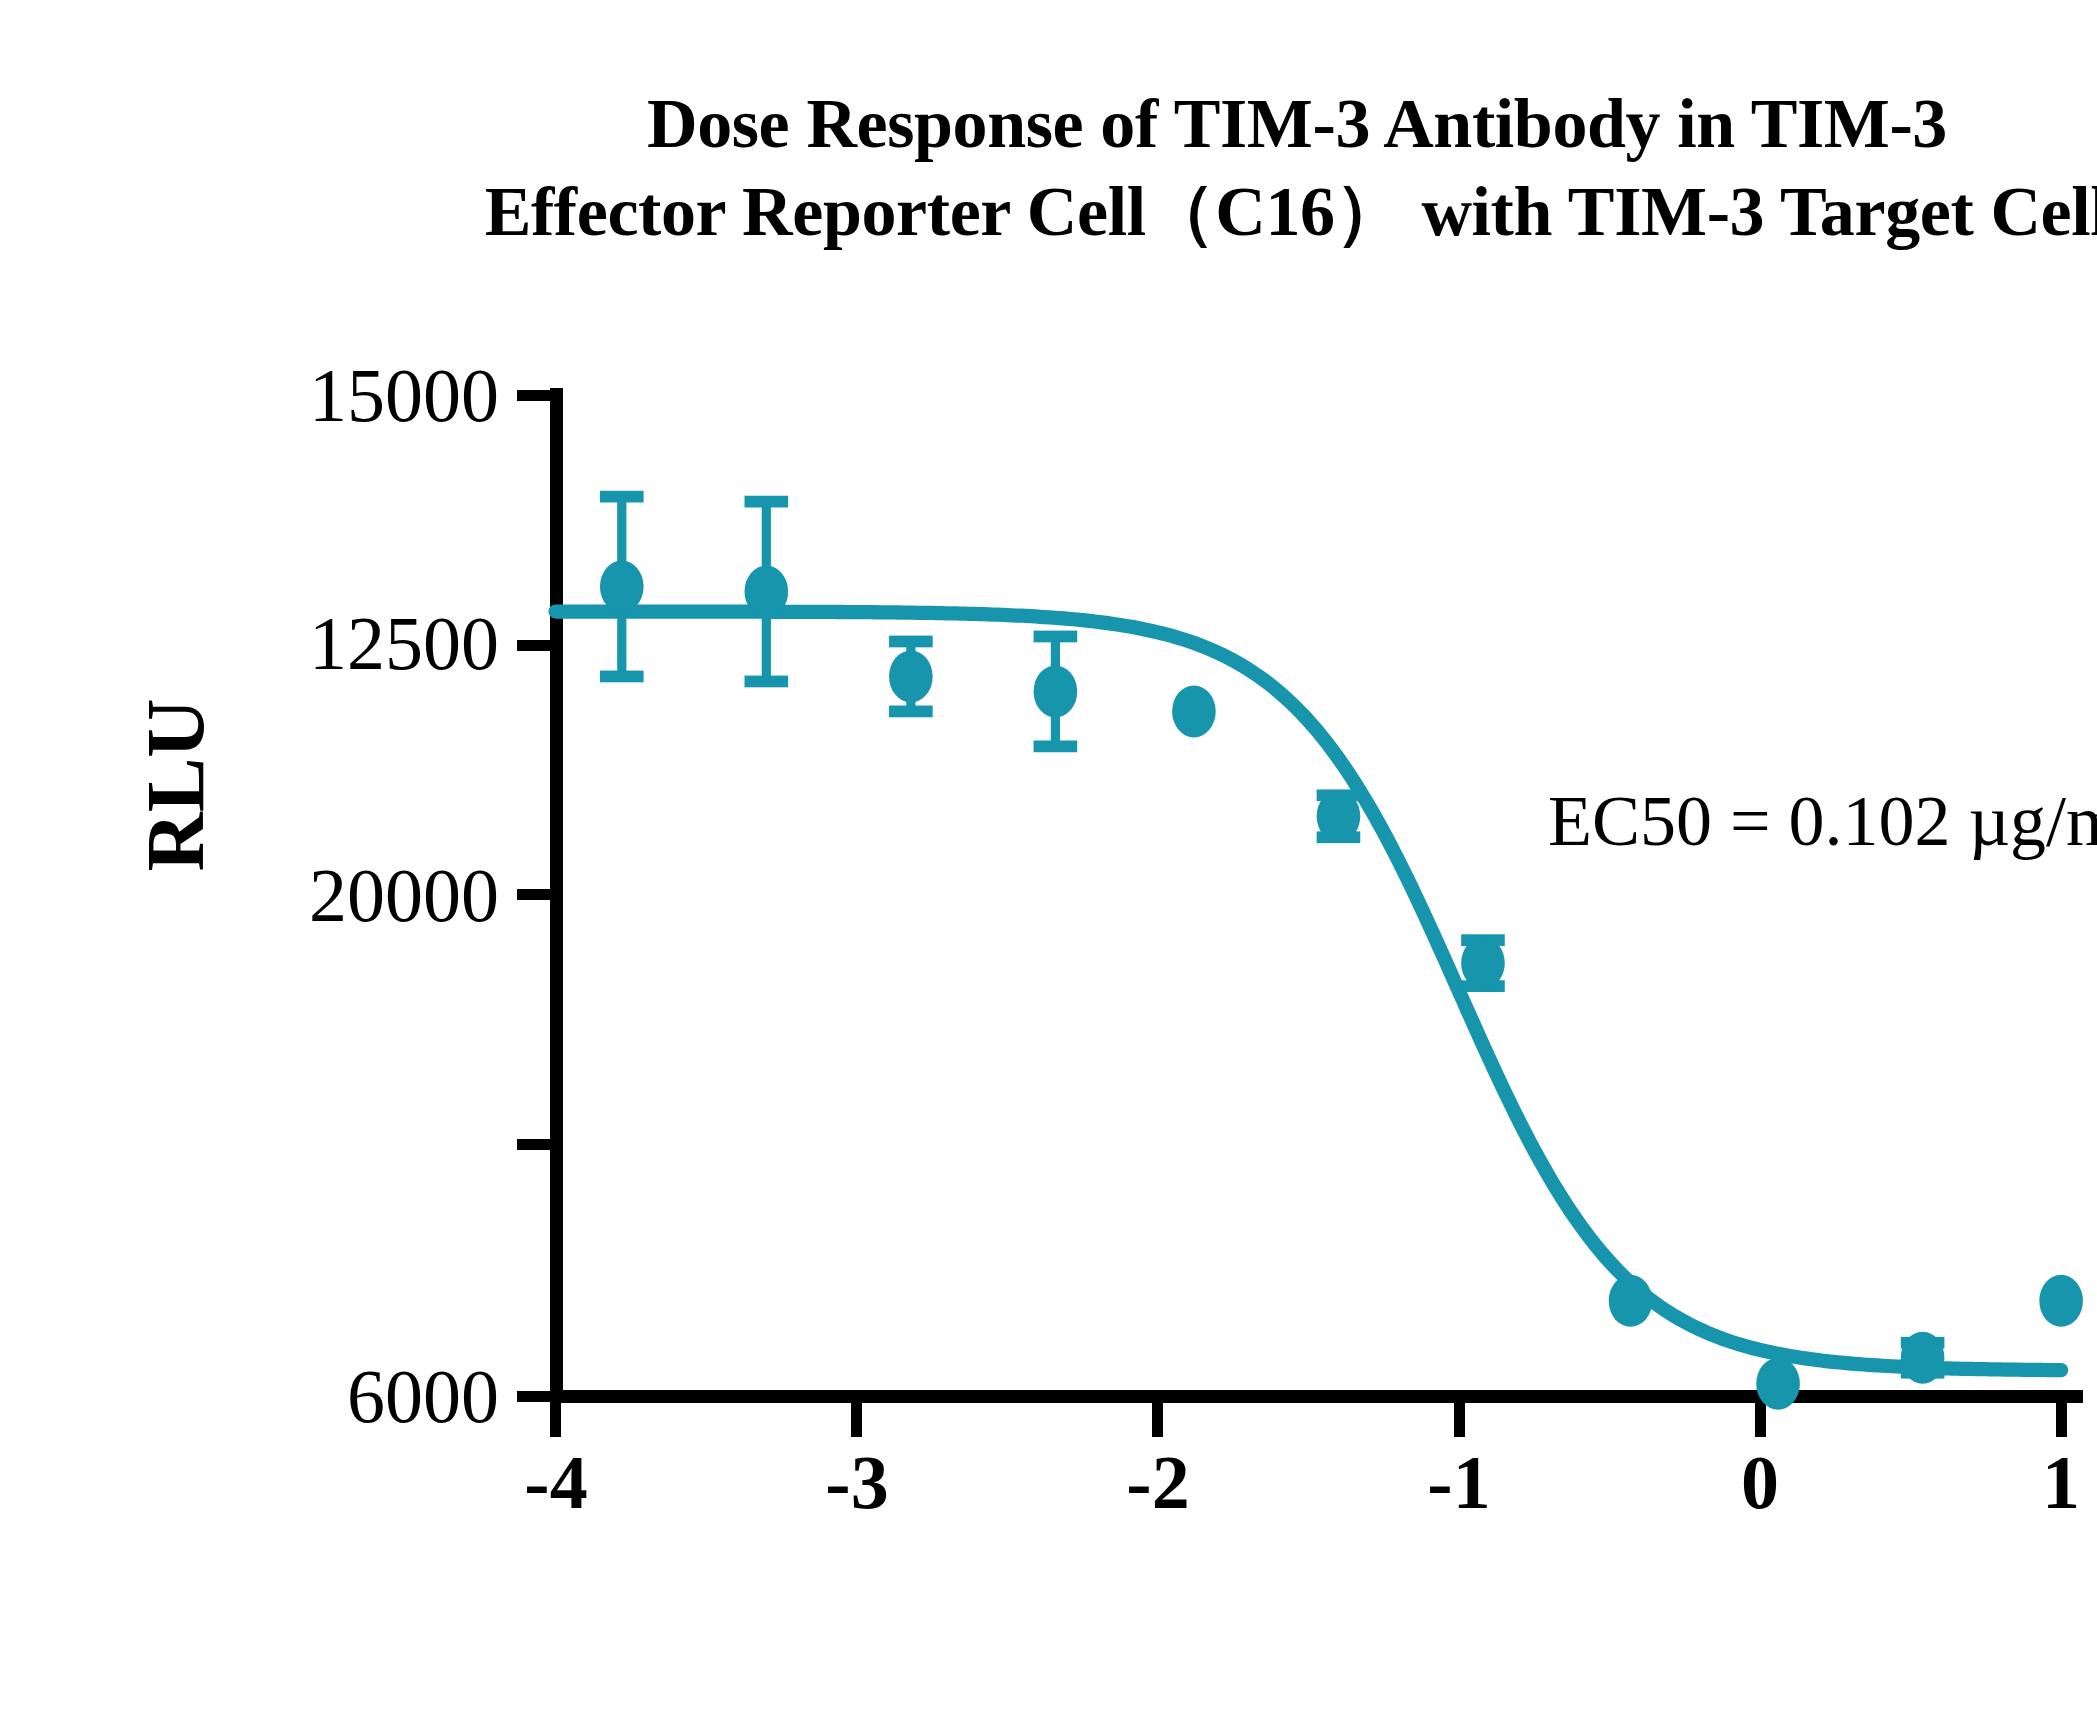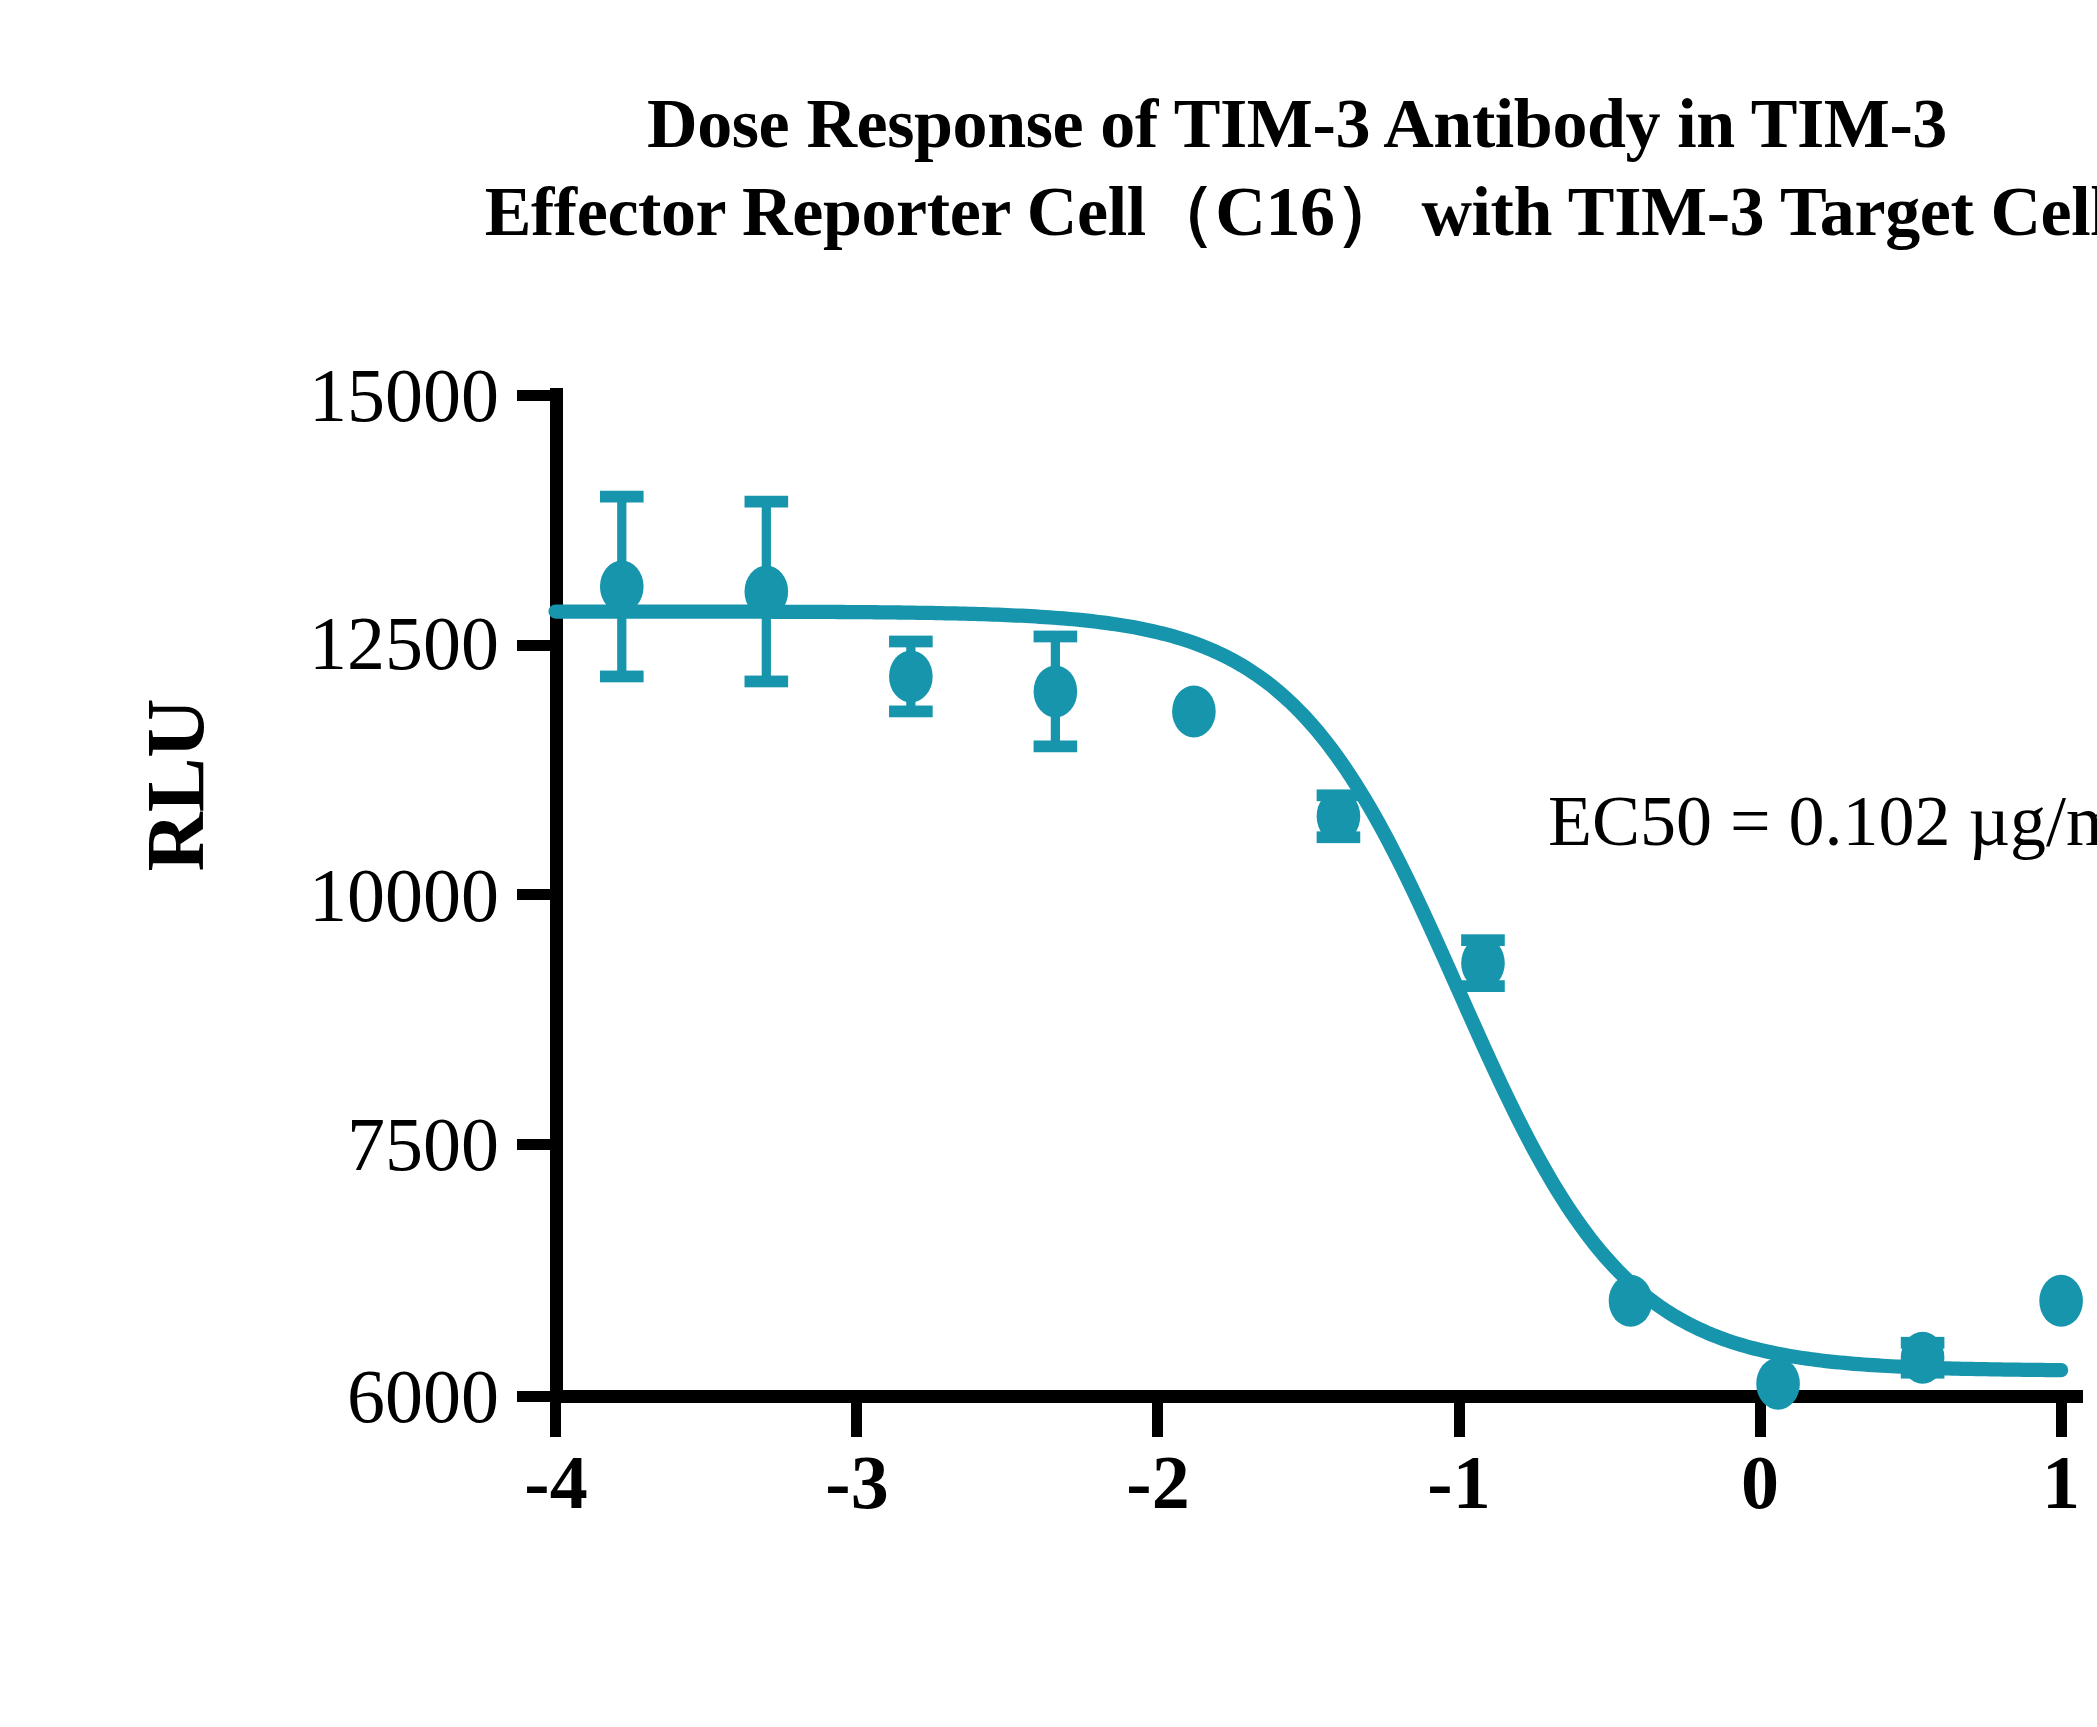--- a/index.html
+++ b/index.html
@@ -58,22 +58,21 @@
     <div class="axisline" id="xaxis"></div>
 
     <div class="ytick" style="left:517px; top:390px;"></div>
     <div class="ytick" style="left:517px; top:640px;"></div>
     <div class="ytick" style="left:517px; top:889px;"></div>
     <div class="ytick" style="left:517px; top:1139px;"></div>
     <div class="ytick" style="left:517px; top:1391px;"></div>
 
     <div class="ytlabel" style="left:138px; top:352px;">15000</div>
     <div class="ytlabel" style="left:138px; top:600px;">12500</div>
-    <div class="ytlabel" style="left:138px; top:852px;">10000</div>
-    <div class="ytlabel" style="left:138px; top:1101px;">7500</div>
+    <div class="ytlabel" style="left:138px; top:852px;">20000</div>
     <div class="ytlabel" style="left:138px; top:1353px;">6000</div>
 
     <div class="xtick" style="left:550px; top:1403px;"></div>
     <div class="xtick" style="left:851px; top:1403px;"></div>
     <div class="xtick" style="left:1152px; top:1403px;"></div>
     <div class="xtick" style="left:1454px; top:1403px;"></div>
     <div class="xtick" style="left:1755px; top:1403px;"></div>
     <div class="xtick" style="left:2056px; top:1403px;"></div>
 
     <div class="xtlabel" style="left:472px; top:1439px;">-4</div>

